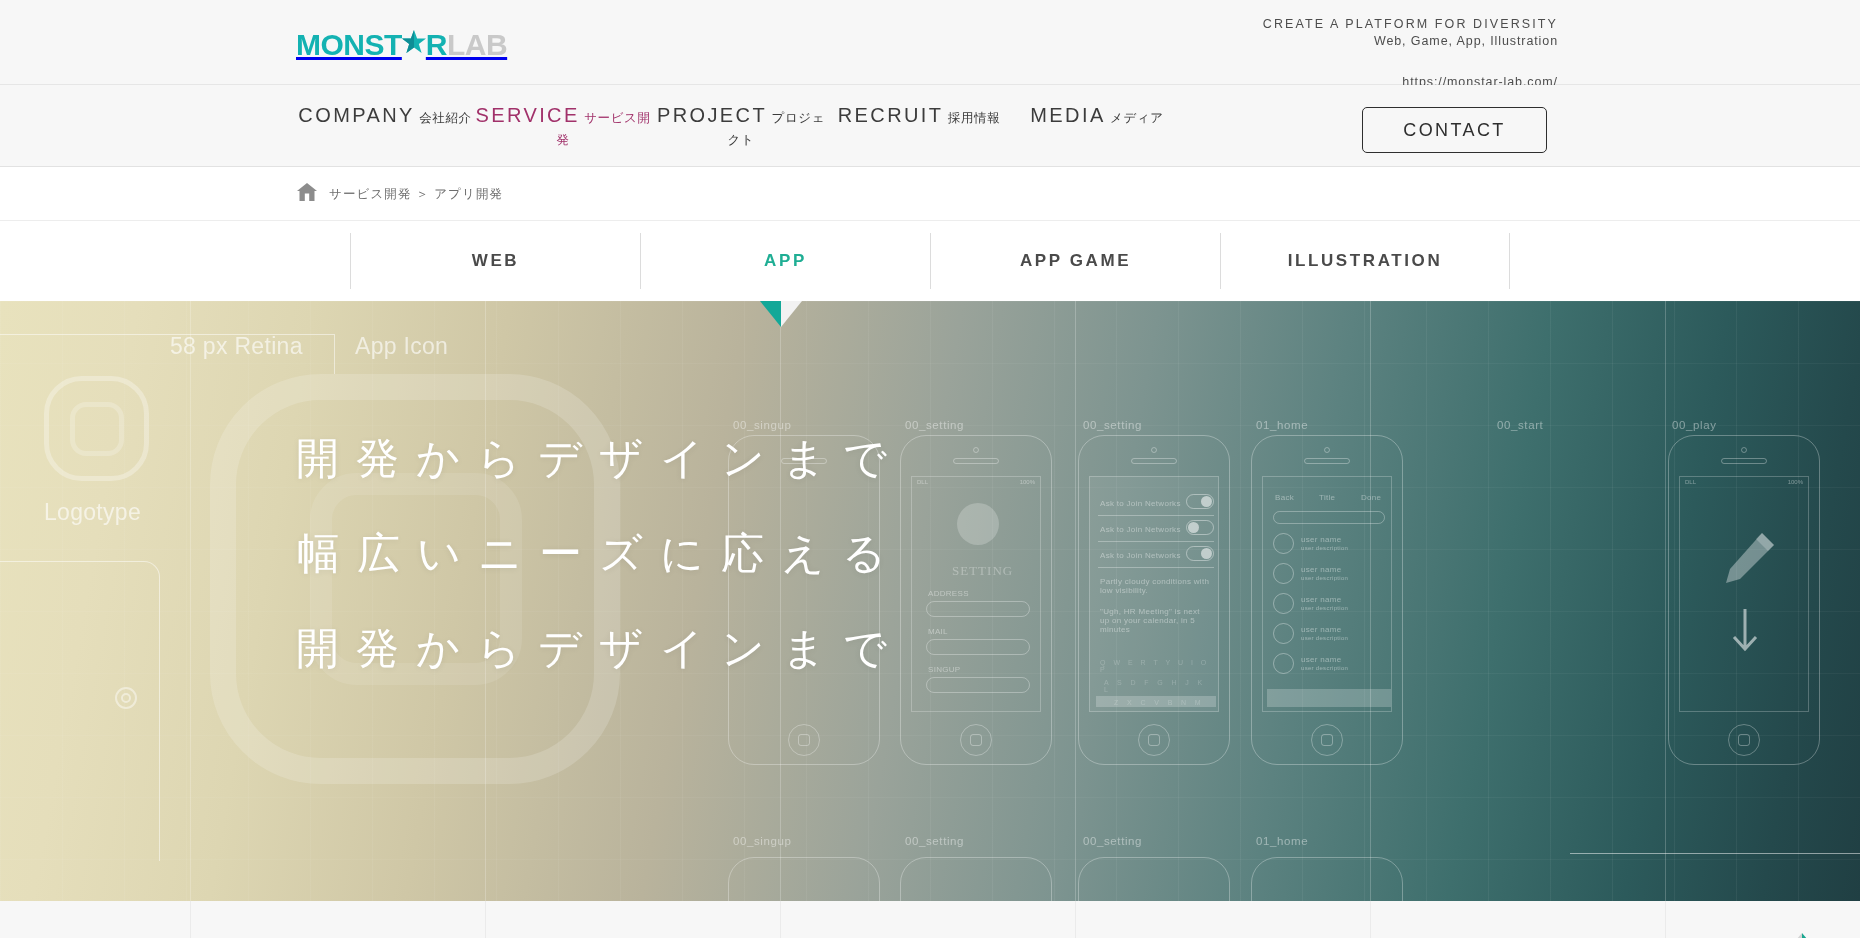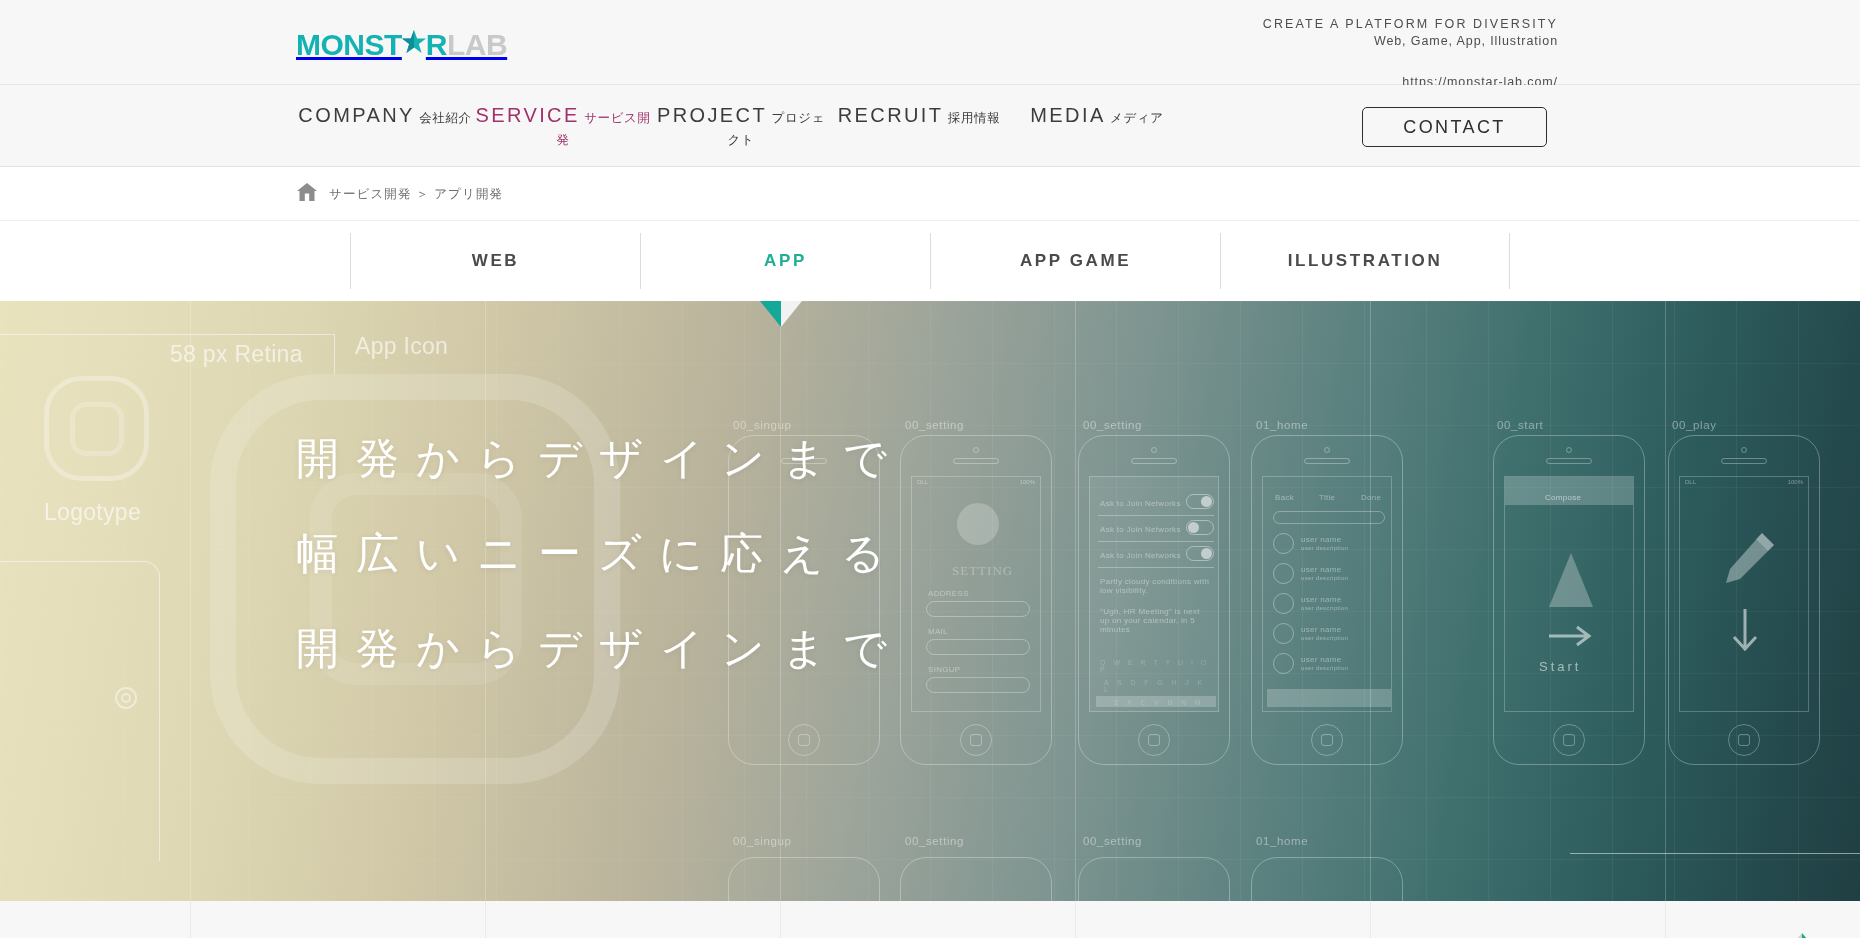--- a/index.html
+++ b/index.html
@@ -45,21 +45,21 @@
   .navitem .en{
     font-size:20px; letter-spacing:2.4px; color:#3c3c3c; line-height:26px; font-weight:400;
   }
   .navitem .ja{
     font-size:12.5px; letter-spacing:0.6px; color:#3c3c3c; line-height:22px;
   }
   .navitem.active .en, .navitem.active .ja{ color:#a1316a; }
 
   .contact-btn{
     position:absolute; left:1362px; top:22px;
-    width:185px; height:40px; border:1.5px solid #2e2e2e; border-radius:5px;
+    width:185px; height:46px; border:1.5px solid #2e2e2e; border-radius:5px;
     background:transparent; cursor:pointer;
     font-size:18px; letter-spacing:2.4px; color:#2e2e2e;
     font-family:"Liberation Sans", sans-serif;
     display:flex; align-items:center; justify-content:center;
   }
 
   
   .crumbbar{
     position:relative; height:54px; background:#fff; border-bottom:1px solid #ededed;
   }
@@ -177,20 +177,21 @@
     font-family:"Liberation Serif", serif; }
   .wf-arrow-tri{ position:absolute; width:0; height:0; }
   .wf-startlbl{ position:absolute; color:rgba(255,255,255,.55); font-size:13px; letter-spacing:3px; }
 
   
   .hero-title{
     position:absolute; left:296px; top:110px; z-index:9;
     color:#ffffff; font-size:43px; line-height:95px; letter-spacing:17px;
     font-weight:300; white-space:nowrap;
     text-shadow:0 1px 6px rgba(0,0,0,.08);
+    text-align:center;
   }
   .hero-title div{ display:block; }
 
   
   .tri-down{ position:absolute; z-index:10; width:42px; height:26px; }
   .tri-up{ position:absolute; width:44px; height:26px; }
 
   
   .bottom{
     position:relative; height:88px; background:#f7f7f7;
@@ -276,21 +277,21 @@
   <div class="hero-colsep" style="left:780px"></div>
   <div class="hero-colsep" style="left:1075px"></div>
   <div class="hero-colsep" style="left:1370px"></div>
   <div class="hero-colsep" style="left:1665px"></div>
 
   <div class="spec-bracket" style="left:-10px; top:33px; width:345px; height:40px;"></div>
 
   <div class="appicon-big" style="left:44px; top:75px; width:105px; height:105px;"></div>
   <div class="appicon-inner" style="left:70px; top:101px; width:54px; height:54px;"></div>
 
-  <span class="spec-text" style="left:170px; top:32px;margin-top:8px;">58 px Retina</span>
+  <span class="spec-text" style="left:170px; top:32px;">58 px Retina</span>
   <span class="spec-text" style="left:355px; top:32px;">App Icon</span>
   <span class="spec-text" style="left:44px; top:198px;">Logotype</span>
 
   <div class="giant-round" style="left:210px; top:73px; width:410px; height:410px;"></div>
   <div class="giant-round-in" style="left:310px; top:172px; width:212px; height:212px;"></div>
 
   <div class="spec-bracket" style="left:-60px; top:260px; width:220px; height:300px; border-radius:0 16px 0 0;"></div>
   <div class="circle-mark" style="left:115px; top:386px; width:22px; height:22px;"></div>
   <div class="circle-mark" style="left:121px; top:392px; width:10px; height:10px;"></div>
 
@@ -390,38 +391,20 @@
       <div class="wf-circle" style="left:10px; top:176px; width:21px; height:21px;"></div>
       <span class="wf-txt" style="left:38px; top:178px;">user name</span>
       <span class="wf-txt" style="left:38px; top:188px; font-size:6px;">user description</span>
       <div class="wf-bar" style="left:4px; bottom:4px; width:124px; height:18px;"></div>
     </div>
     <div class="phone-home">
         <i></i>
       </div>
   </div>
 
-  <div class="phone" style="left:1493px; top:134px; width:152px; height:330px;">
-    <div class="phone-cam"></div>
-    <div class="phone-speaker"></div>
-    <div class="phone-screen">
-      <div class="wf-bar" style="left:0; top:0; width:100%; height:28px; background:rgba(255,255,255,.22);"></div>
-      <span class="wf-txt" style="left:40px; top:16px; color:rgba(255,255,255,.55);">Compose</span>
-      <div class="wf-arrow-tri" style="left:44px; top:76px;
-           border-left:22px solid transparent; border-right:22px solid transparent;
-           border-bottom:54px solid rgba(255,255,255,.28);"></div>
-      <svg style="position:absolute; left:42px; top:146px;" width="48" height="26" aria-hidden="true">
-        <path d="M2 13 H40 M30 4 L42 13 L30 22" stroke="rgba(255,255,255,.55)" stroke-width="3" fill="none"></path>
-      </svg>
-      <span class="wf-startlbl" style="left:34px; top:182px;">Start</span>
-    </div>
-    <div class="phone-home">
-        <i></i>
-      </div>
-  </div>
 
   <div class="phone" style="left:1668px; top:134px; width:152px; height:330px;">
     <div class="phone-cam"></div>
     <div class="phone-speaker"></div>
     <div class="phone-screen">
       <div class="statusbar">
         <span>DLL</span>
         <span>100%</span>
       </div>
       <svg style="position:absolute; left:36px; top:52px;" width="62" height="62" aria-hidden="true">

